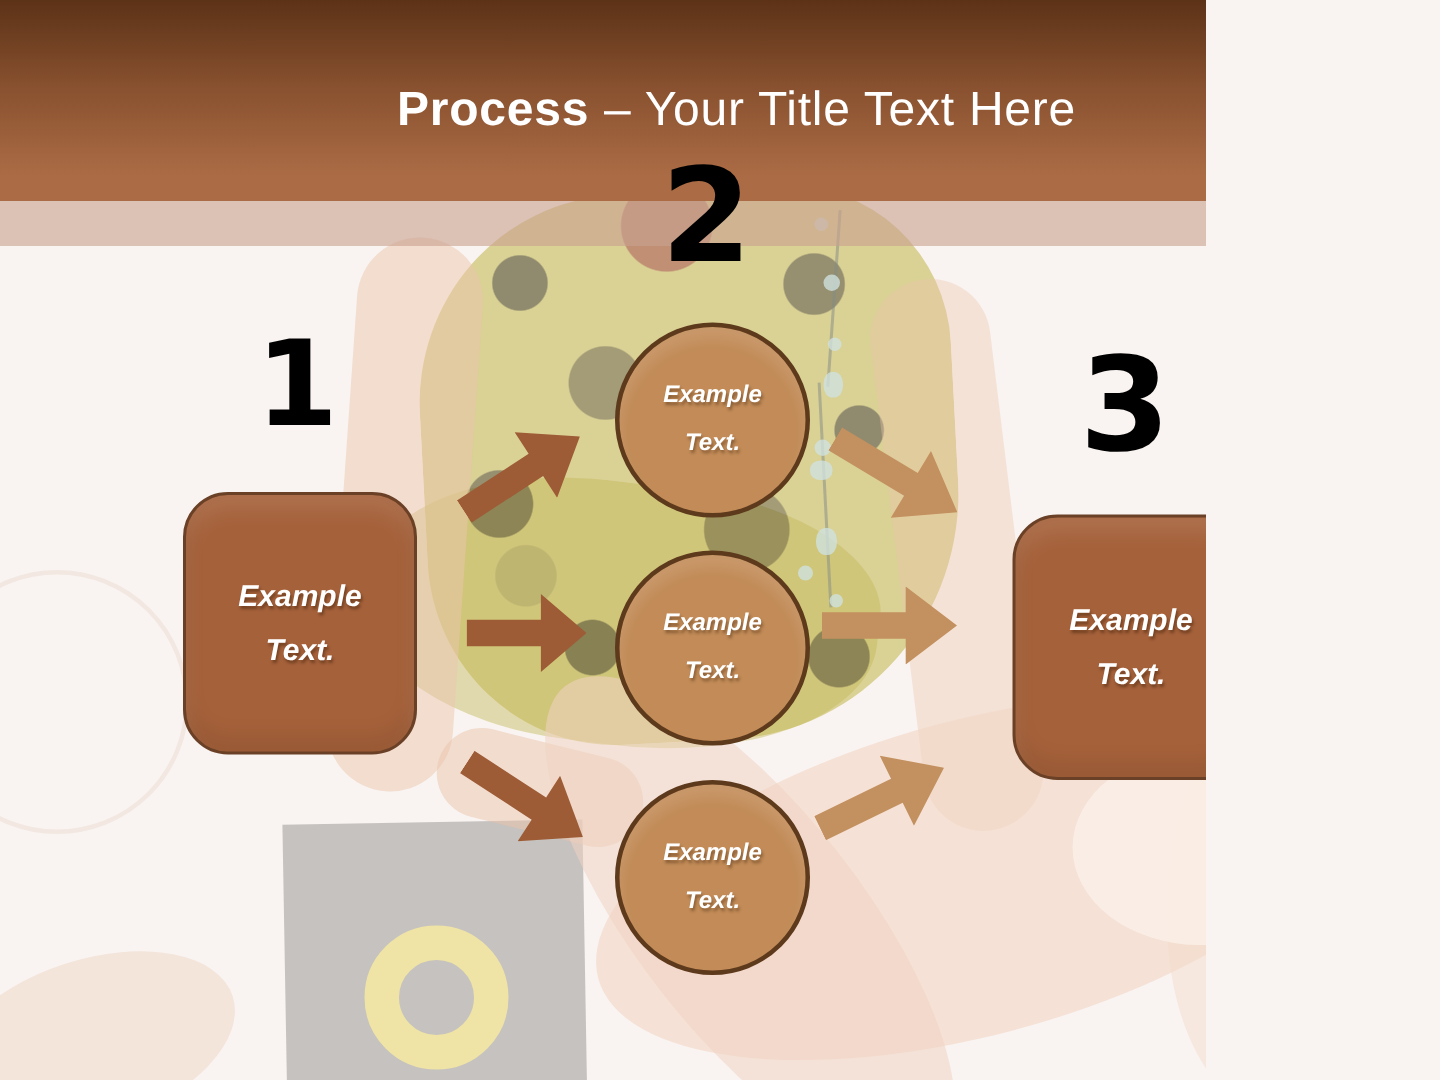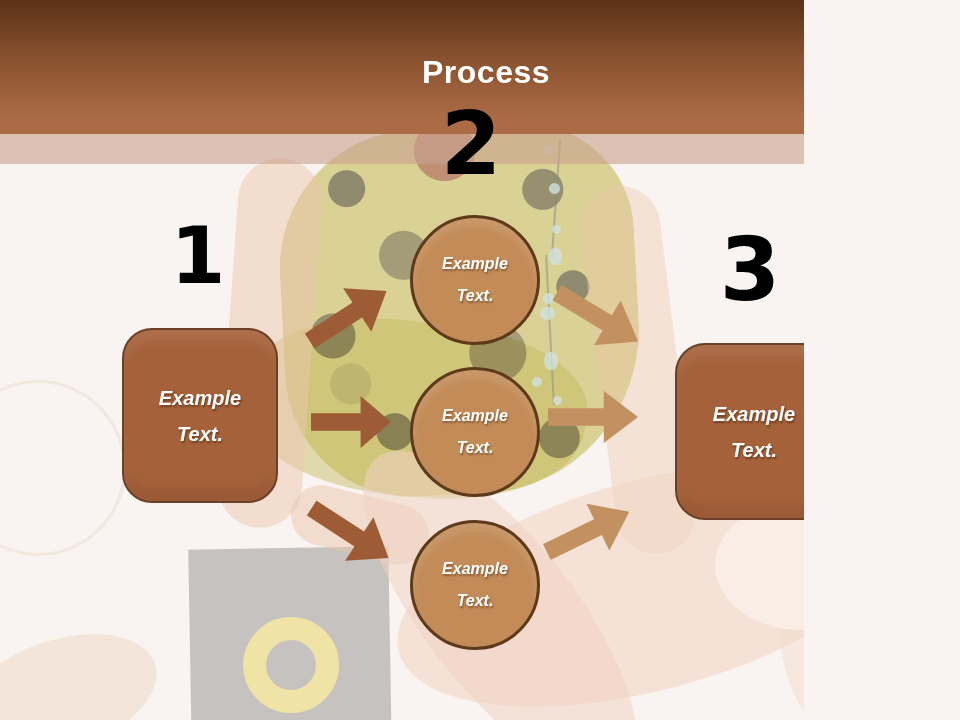--- a/index.html
+++ b/index.html
@@ -158,20 +158,21 @@
     <div class="bead b7"></div>
     <div class="bead b8"></div>
     <div class="bead b9"></div>
   </div>
 
   <div class="strip"></div>
 
   <div class="banner">
     <h1>
       <span class="t-bold">Process</span>
+      <span class="t-reg">– Your Title Text Here</span>
     </h1>
   </div>
 
   <div class="num num1">1</div>
   <div class="num num2">2</div>
   <div class="num num3">3</div>
 
   <div class="arrow a-dark a1"></div>
   <div class="arrow a-dark a2"></div>
   <div class="arrow a-dark a3"></div>

